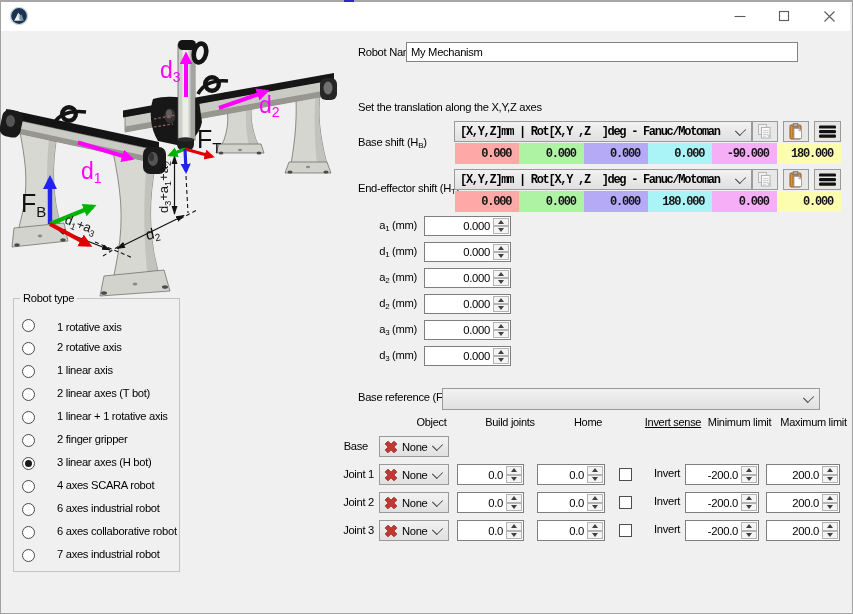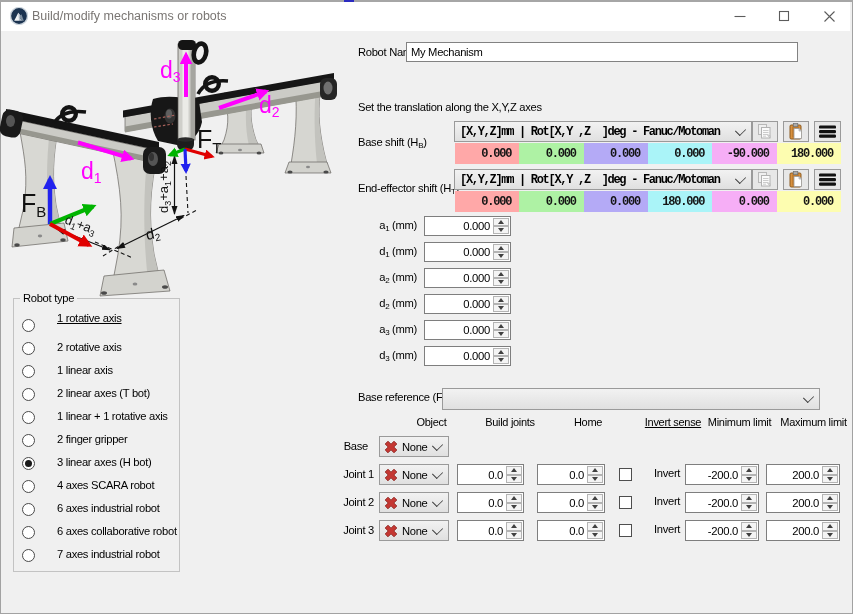--- a/index.html
+++ b/index.html
@@ -53,21 +53,20 @@
 <body>
 <div class="win"></div>
 <div class="titlebar">
   <svg style="position:absolute;left:9px;top:6px" width="18" height="18" viewBox="0 0 18 18">
     <circle cx="9" cy="9" r="8.6" fill="none" stroke="#ccd5dd" stroke-width="1.3"></circle>
     <circle cx="9" cy="9" r="7.9" fill="#1b3350"></circle>
     <path d="M4.2,13.8 L8.3,5.8 L10.3,8.6 L9,13.8 Z" fill="#f0f3f5"></path>
     <path d="M8.3,5.8 L10.3,8.6 L9.6,10.4 L12.2,13.8 L9,13.8 Z" fill="#b4bfca"></path>
     <path d="M10.3,8.6 L11.4,7.3 L13.8,13.8 L12.2,13.8 L9.6,10.4 Z" fill="#7e8fa0"></path>
   </svg>
-  <div class="title-text">Build/modify mechanisms or robots</div>
   <svg style="position:absolute;left:726px;top:0" width="125" height="30" viewBox="0 0 125 30">
     <g stroke="#5c5c5c" stroke-width="1.1" fill="none">
       <path d="M7.5,15.5 h11"></path>
       <rect x="52.5" y="10.5" width="9" height="9"></rect>
       <path d="M97.5,10.5 l10,10 M107.5,10.5 l-10,10"></path>
     </g>
   </svg>
 </div>
 <div style="position:absolute;left:0;top:0;width:853px;height:2px;background:#a6a6a6;"></div>
 <div class="topnotch"></div>
@@ -199,21 +198,21 @@
 <text font-size="13" fill="#111" transform="translate(168,213) rotate(-90)">d<tspan font-size="9" dy="3">3</tspan><tspan dy="-3">+a</tspan><tspan font-size="9" dy="3">1</tspan><tspan dy="-3">+a</tspan><tspan font-size="9" dy="3">2</tspan></text>
 <text font-size="13" fill="#111" transform="translate(64,223) rotate(21)">d<tspan font-size="9" dy="3">1</tspan><tspan dy="-3">+a</tspan><tspan font-size="9" dy="3">3</tspan></text>
 <text font-size="15" fill="#111" transform="translate(147,240) rotate(-12)">d<tspan font-size="10" dy="3">2</tspan></text>
 </g>
 </svg>
 
 <div class="groupbox"></div>
 <div class="label" style="left:20px;top:292px;background:#f0f0f0;padding:0 3px;">Robot type</div>
 <div id="radios">
     <div class="radio" style="left:22px;top:319px;"></div>
-<div class="label" style="left:40px;top:312px;text-decoration:underline;">1 rotative axis</div>
+<div class="label" style="left:40px;top:321px;">1 rotative axis</div>
 <div class="radio" style="left:22px;top:342px;"></div>
 <div class="label" style="left:40px;top:341px;">2 rotative axis</div>
 <div class="radio" style="left:22px;top:365px;"></div>
 <div class="label" style="left:40px;top:364px;">1 linear axis</div>
 <div class="radio" style="left:22px;top:388px;"></div>
 <div class="label" style="left:40px;top:387px;">2 linear axes (T bot)</div>
 <div class="radio" style="left:22px;top:411px;"></div>
 <div class="label" style="left:40px;top:410px;">1 linear + 1 rotative axis</div>
 <div class="radio" style="left:22px;top:434px;"></div>
 <div class="label" style="left:40px;top:433px;">2 finger gripper</div>

